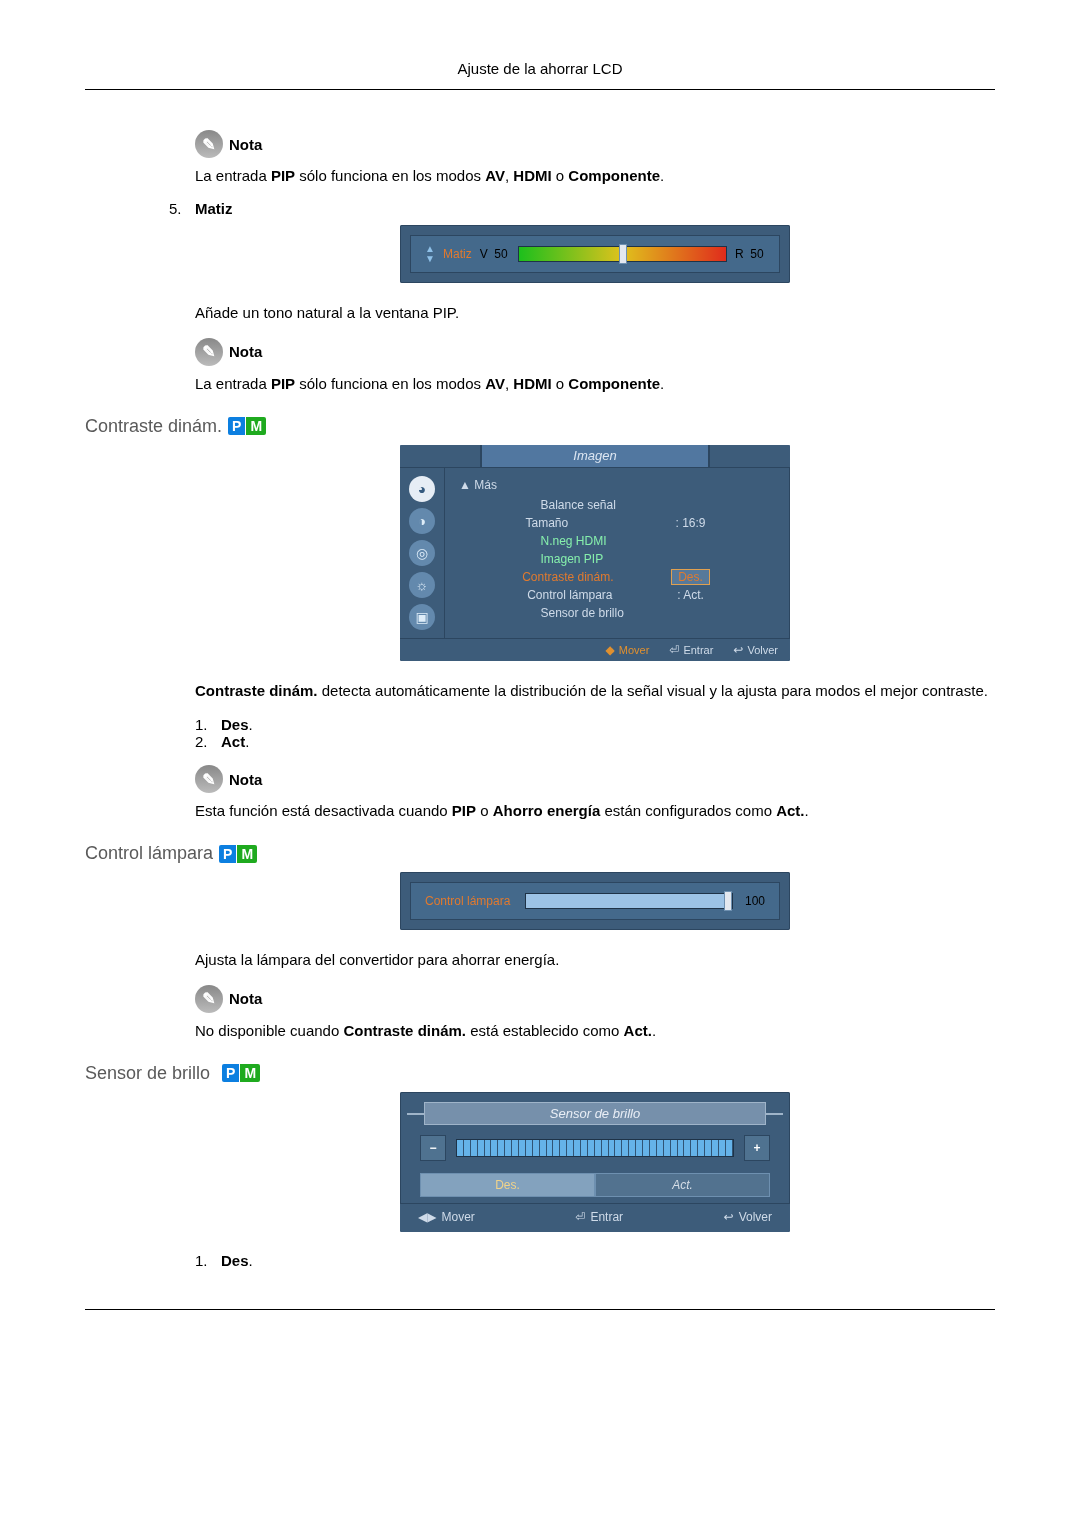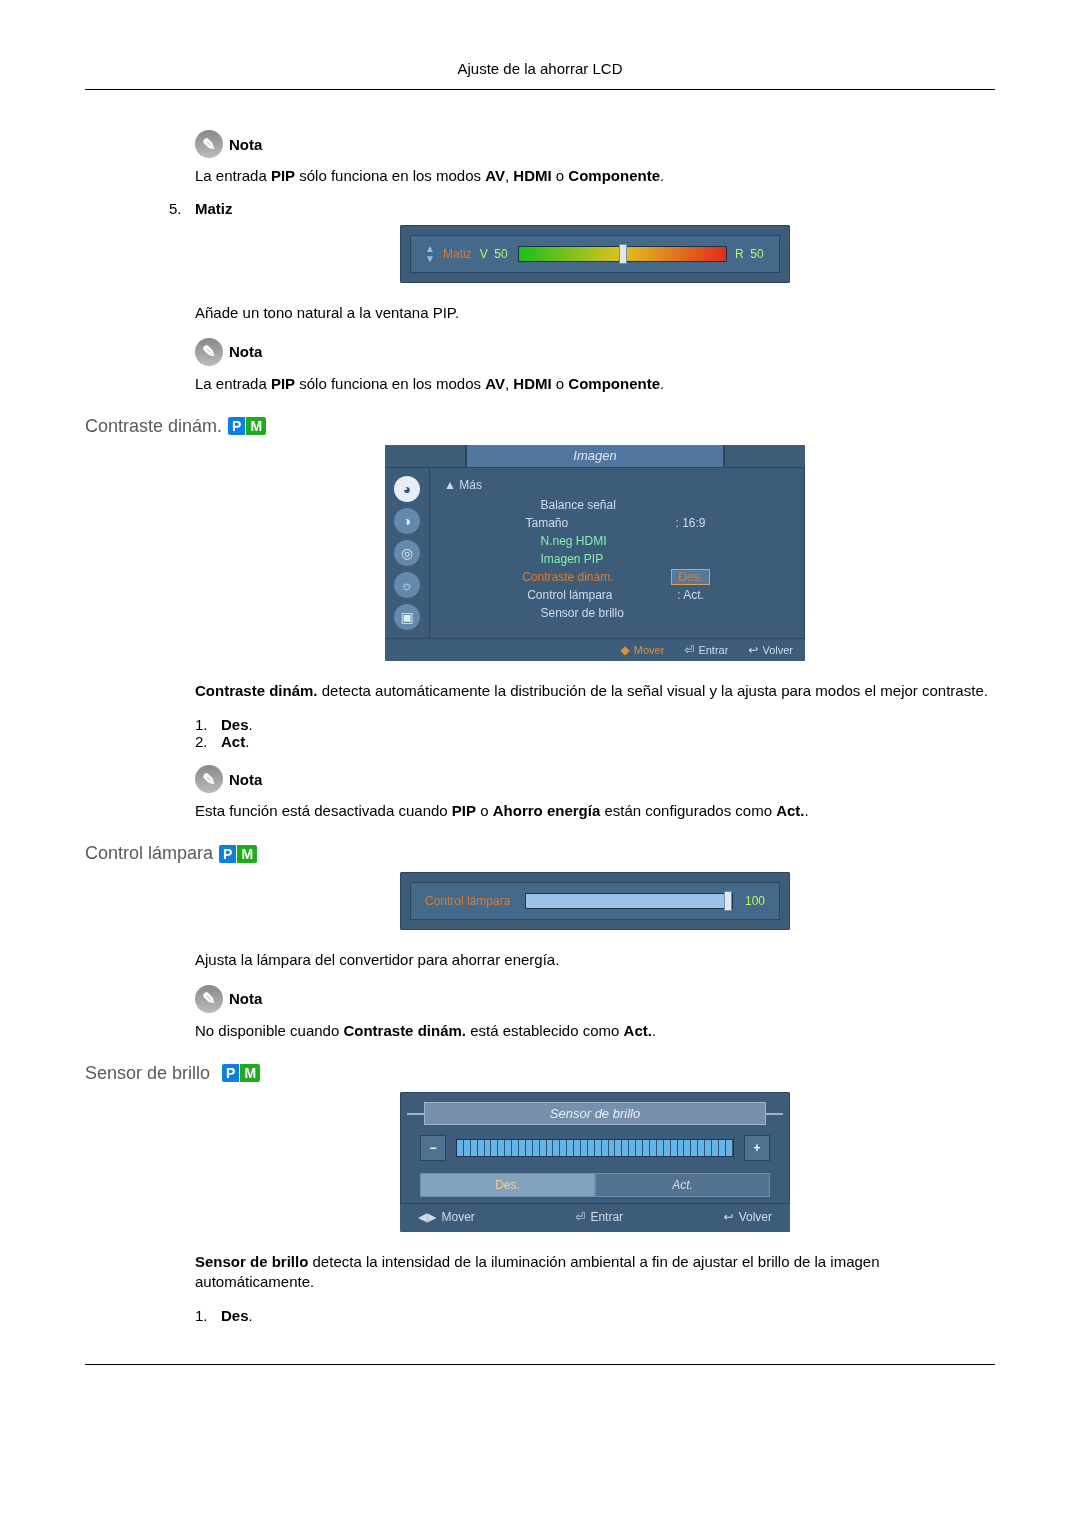--- a/index.html
+++ b/index.html
@@ -87,21 +87,21 @@
     background: #44698b;
     border: 1px solid #2c4660;
     position: relative;
   }
 
   
   .slider-box { display:flex; align-items:center; gap:8px; padding:8px 14px; }
   .slider-box .arrows { color:#8fc1e8; font-size:10px; line-height:10px; text-align:center; width:10px; }
   .slider-box .arrows span { display:block; }
   .slider-label { color:#e07a2f; font-size:12px; }
-  .slider-side { color:#bef264; font-size:12px; width:30px; text-align:left; white-space:nowrap; }
+  .slider-side { color:#000000; font-size:12px; width:30px; text-align:left; white-space:nowrap; }
   .slider-track {
     flex:1; height:14px; background:#2e4b66; border:1px solid #1e3348;
     position:relative;
   }
   .slider-fill-left {
     position:absolute; left:0; top:0; bottom:0;
     background: linear-gradient(90deg,#1cbf1c,#e0c21c);
   }
   .slider-fill-right {
     position:absolute; right:0; top:0; bottom:0;
@@ -109,21 +109,21 @@
   }
   .slider-thumb {
     position:absolute; top:-3px; bottom:-3px; width:6px;
     background:#e3e8ef; border:1px solid #6e90b0;
   }
   .slider-fill-mono {
     position:absolute; left:0; top:0; bottom:0; background:#9cc3e6;
   }
 
   
-  .menu-osd { width:420px; }
+  .menu-osd { width:390px; }
   .menu-osd .tabbar {
     height:22px; background:#5177a0; display:flex; align-items:center; justify-content:center;
     color:#dce6f2; font-style:italic; font-size:13px; border-bottom:1px solid #2c4660;
     position:relative;
   }
   .menu-osd .tabbar::before, .menu-osd .tabbar::after {
     content:""; position:absolute; top:0; bottom:0; width:80px;
     background:#3d5c7a;
   }
   .menu-osd .tabbar::before{ left:0; border-right:2px solid #2c4660;}
@@ -443,23 +443,20 @@
           <span class="fi">⏎</span>
           <span>Entrar</span>
         </span>
       <span>
           <span class="fi">↩</span>
           <span>Volver</span>
         </span>
     </div>
   </div>
 
-  <p>
-    <b>Sensor de brillo</b><span> detecta la intensidad de la iluminación ambiental a fin de ajustar el brillo de la imagen automáticamente.</span>
-  </p>
 
   <ul class="ol-num">
     <li>
         <span class="n">1.</span>
         <b>Des</b>
         <span>.</span>
       </li>
   </ul>
 
 </div>

